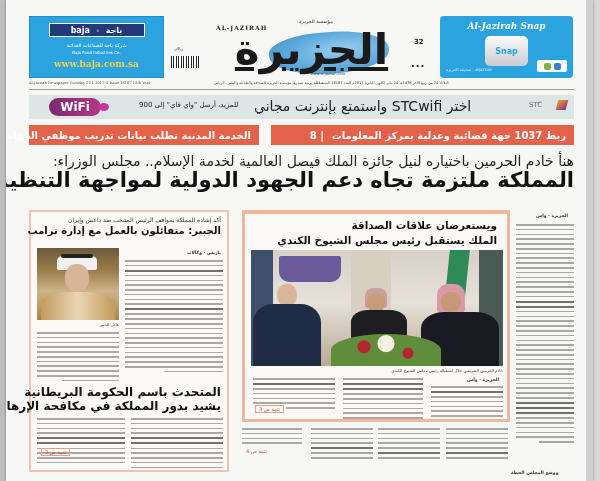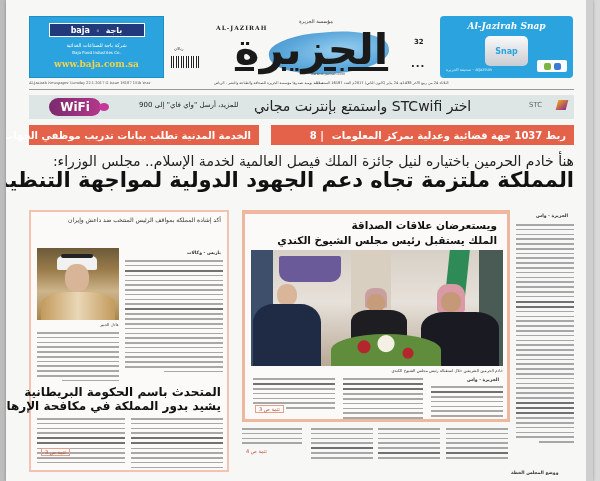--- a/index.html
+++ b/index.html
@@ -213,20 +213,21 @@
   <div class="teaser teaser-left">
     <span>الخدمة المدنية تطلب بيانات تدريب موظفي الجهات الحكومية</span>
 
   </div>
 
   <div class="kicker">هنأ خادم الحرمين باختياره لنيل جائزة الملك فيصل العالمية لخدمة الإسلام.. مجلس الوزراء:</div>
   <div class="headline">المملكة ملتزمة تجاه دعم الجهود الدولية لمواجهة التنظيمات الإرهابية</div>
 
   <div class="box-left">
     <div class="k">أكد إشادة المملكة بمواقف الرئيس المنتخب ضد داعش وإيران</div>
+    <div class="h">الجبير: متفائلون بالعمل مع إدارة ترامب</div>
     <div class="photo">
       <div class="ghutra"></div>
       <div class="agal"></div>
       <div class="face"></div>
       <div class="robe"></div>
     </div>
     <div class="caption">عادل الجبير</div>
     <div class="byline">باريس - وكالات</div>
     <div class="txtcol" style="left:94px; top:48px; width:98px;">
       <div class="ln"></div>

